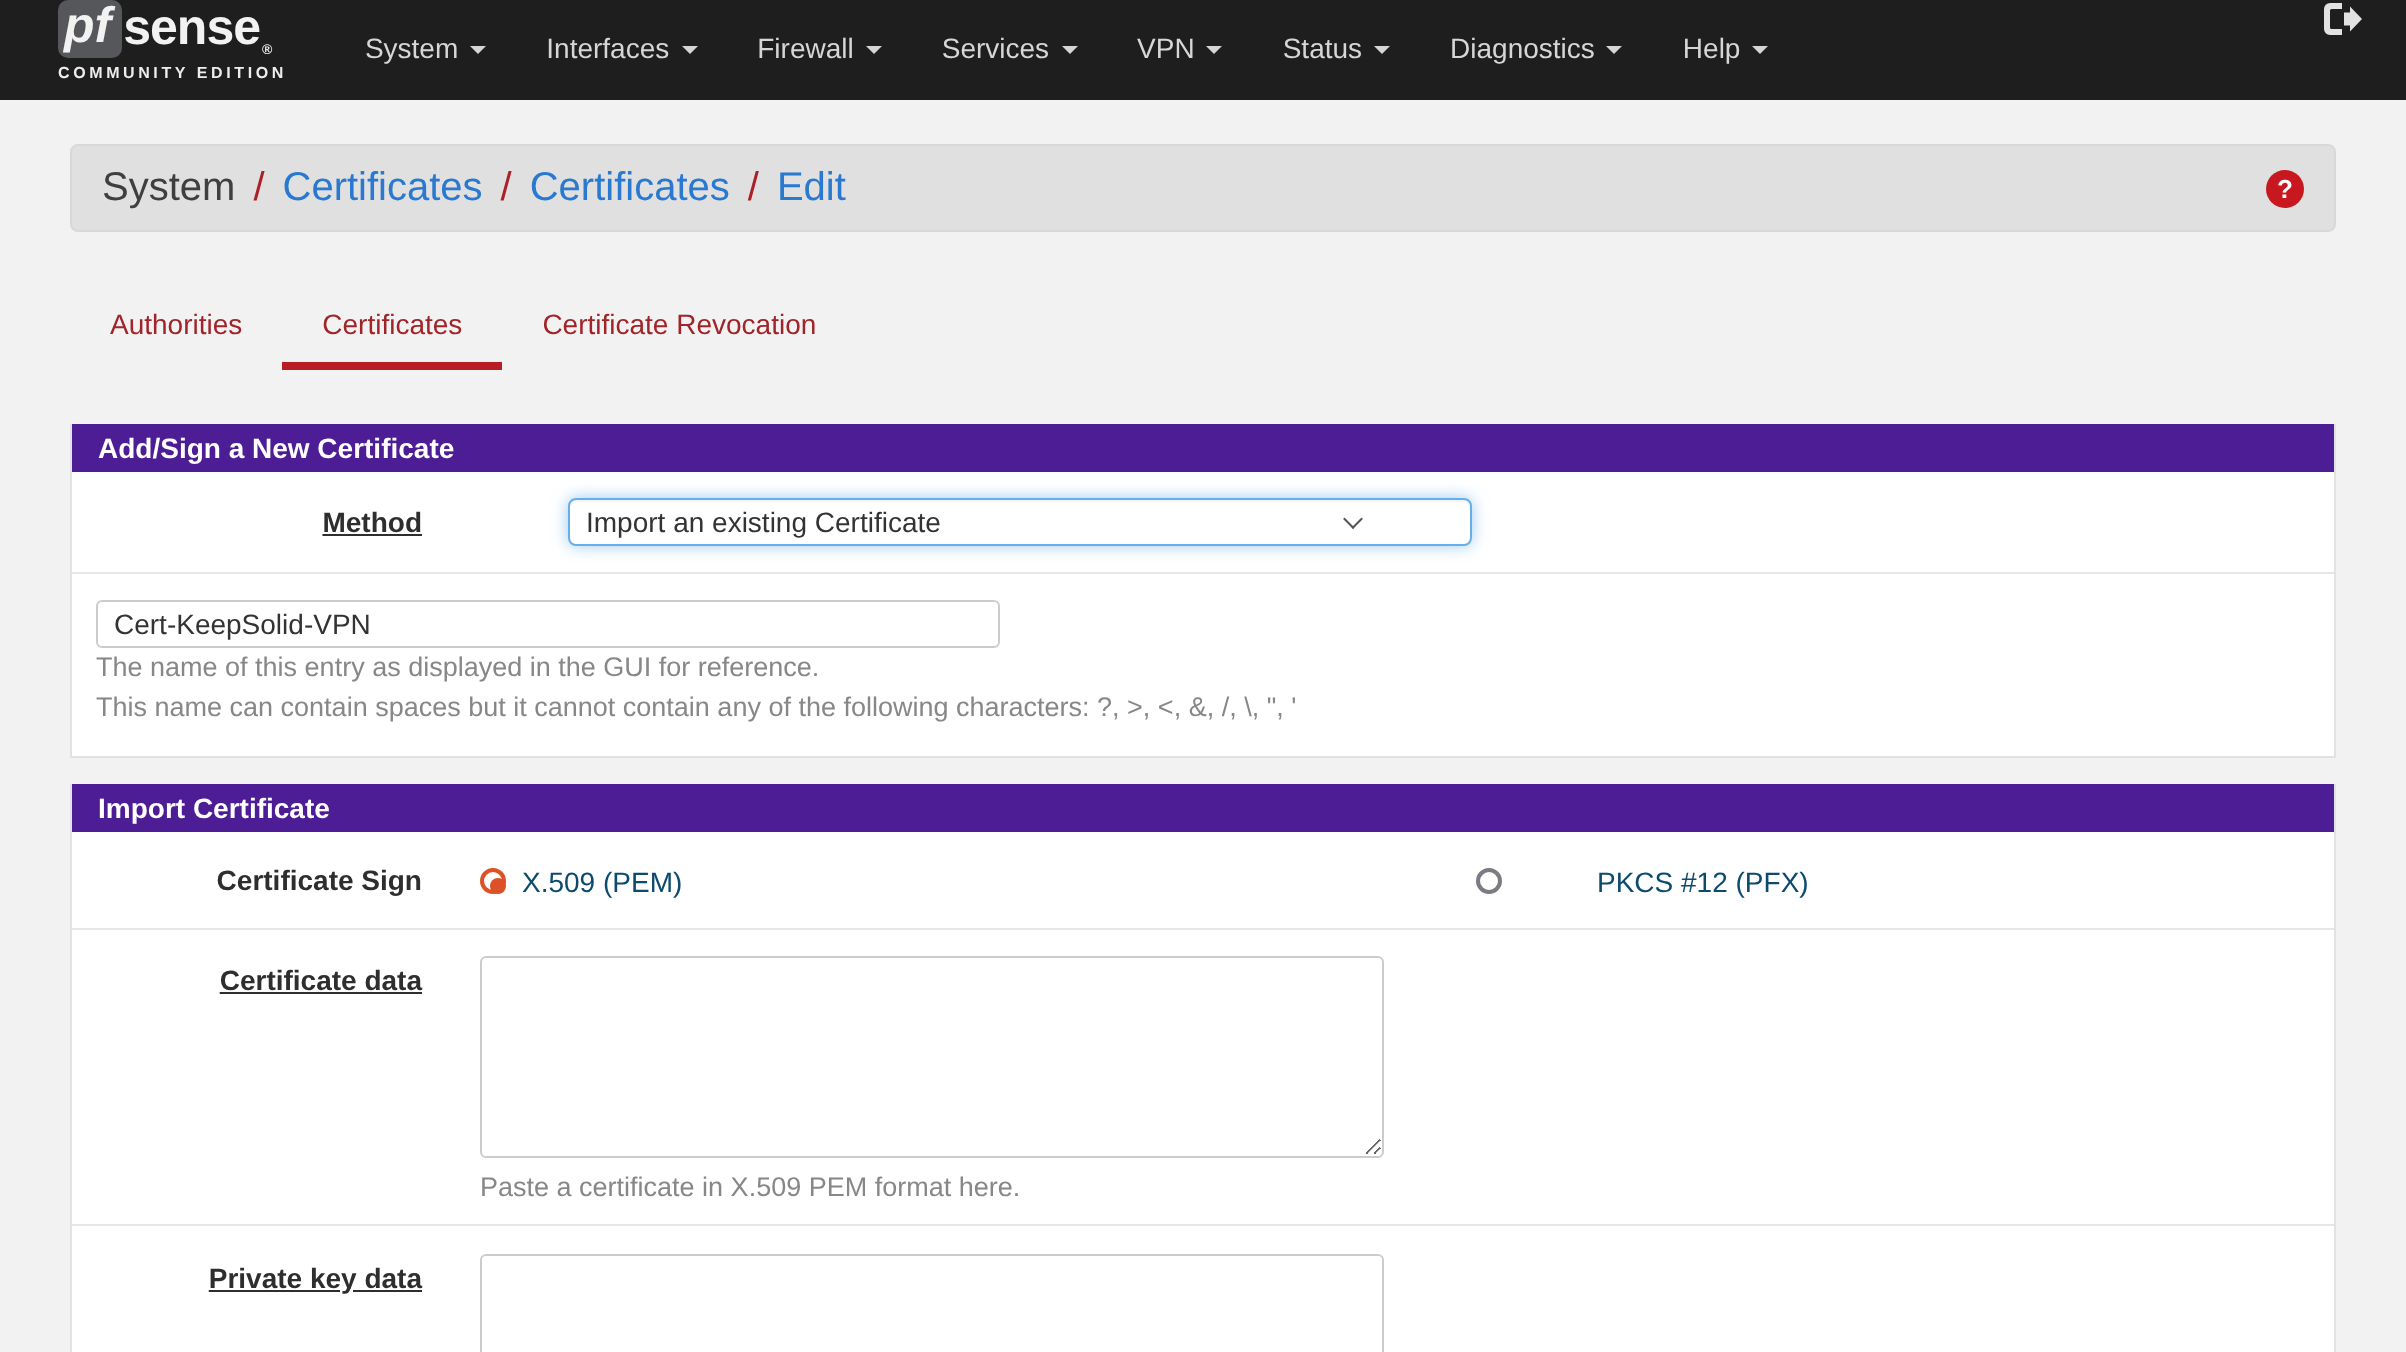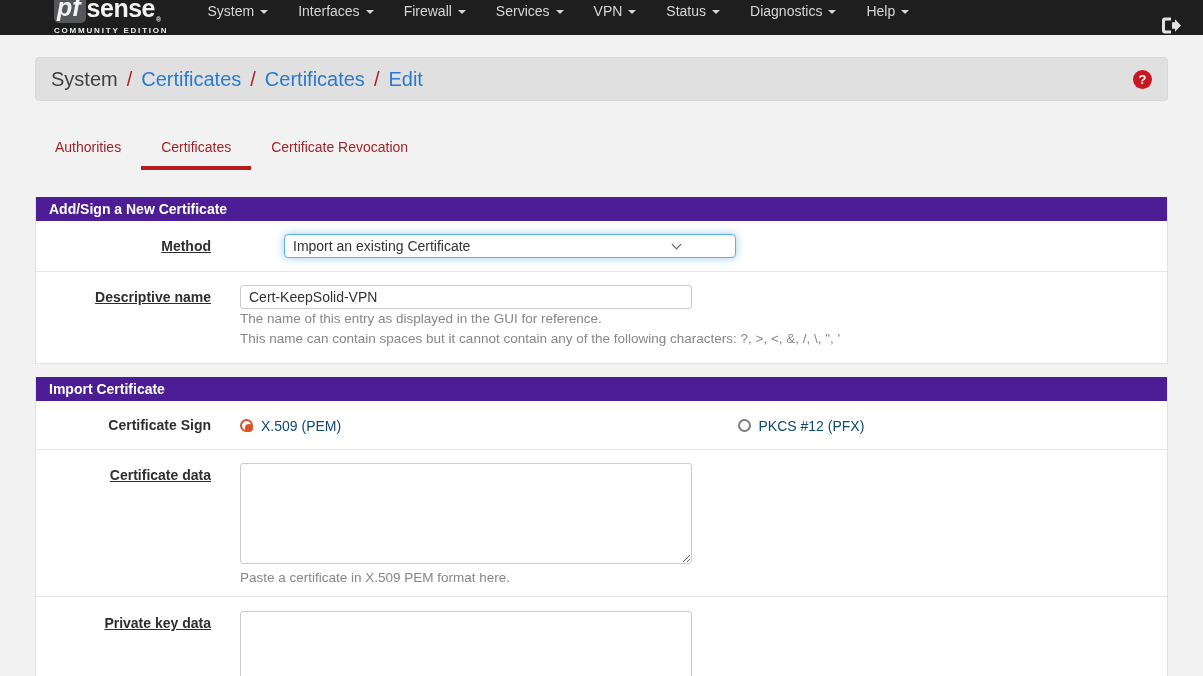--- a/index.html
+++ b/index.html
@@ -6,23 +6,23 @@
   html, body { margin: 0; padding: 0; }
   body {
     width: 1203px; height: 676px; overflow: hidden;
     background: #f2f2f2;
     font-family: "Liberation Sans", sans-serif;
     color: #333;
   }
 
   
   .navbar {
-    height: 35px; background: #1e1e1e;
-    display: flex; align-items: flex-end;
-    padding: 0 22px 0 54px;
+    height: 50px; background: #1e1e1e;
+    display: flex; align-items: flex-start;
+    padding: 0 22px 0 29px;
   }
   .brand { display: flex; flex-direction: column; cursor: pointer; }
   .brand-line { display: flex; align-items: center; font-weight: bold; font-size: 25px; color: #f2f2f2; line-height: 1; }
   .pf-box { background: #56575b; border-radius: 5px; font-style: italic; padding: 1px 5px 3px 3px; margin-right: 1px; }
   .brand-rest { letter-spacing: -0.5px; }
   .reg-mark { font-size: 7px; align-self: flex-end; margin-left: 1px; color: #f2f2f2; }
   .edition { font-size: 8px; font-weight: bold; letter-spacing: 1.8px; color: #ededed; margin-top: 3px; }
 
   .nav-items { display: flex; margin-left: 24px; }
   .nav-item {
@@ -94,21 +94,21 @@
   }
   input[type="text"] { width: 452px; height: 24px; padding: 0 8px; }
   textarea { width: 452px; height: 101px; padding: 5px 8px; resize: both; }
   textarea.tall { height: 100px; }
 
   .help-text { margin-top: 0; font-size: 13.5px; color: #878787; line-height: 1.5; }
 
   
   .radio-group { display: flex; padding-top: 2px; }
   .radio-option { display: flex; align-items: center; width: 50%; cursor: pointer; }
-  .radio-option.second { padding-left: 40px; }
+  .radio-option.second { padding-left: 40px; gap: 40px; }
   .radio-circle {
     flex: none; width: 13px; height: 13px; border-radius: 50%;
     border: 2px solid #7b7b84; position: relative; background: #fff;
   }
   .radio-circle.selected { border-color: #dd5127; }
   .radio-circle.selected::after {
     content: ""; position: absolute; left: 2.5px; top: 2.5px;
     width: 8px; height: 8px; border-radius: 50%; background: #dd5127;
   }
   .radio-label { margin-left: 8px; font-size: 14px; color: #0c4a6e; }
@@ -196,21 +196,20 @@
         <div class="select-wrap">
           <select autofocus="">
             <option>Import an existing Certificate</option>
           </select>
           <span class="select-chevron"></span>
         </div>
       </div>
     </div>
 
     <div class="form-row">
-      <div class="label-col u">Descriptive name</div>
       <div class="control-col">
         <input type="text" value="Cert-KeepSolid-VPN" style="">
         <div class="help-text">
           <div>The name of this entry as displayed in the GUI for reference.</div>
           <div>This name can contain spaces but it cannot contain any of the following characters: ?, &gt;, &lt;, &amp;, /, \, ", '</div>
         </div>
       </div>
     </div>
 
   </div>

